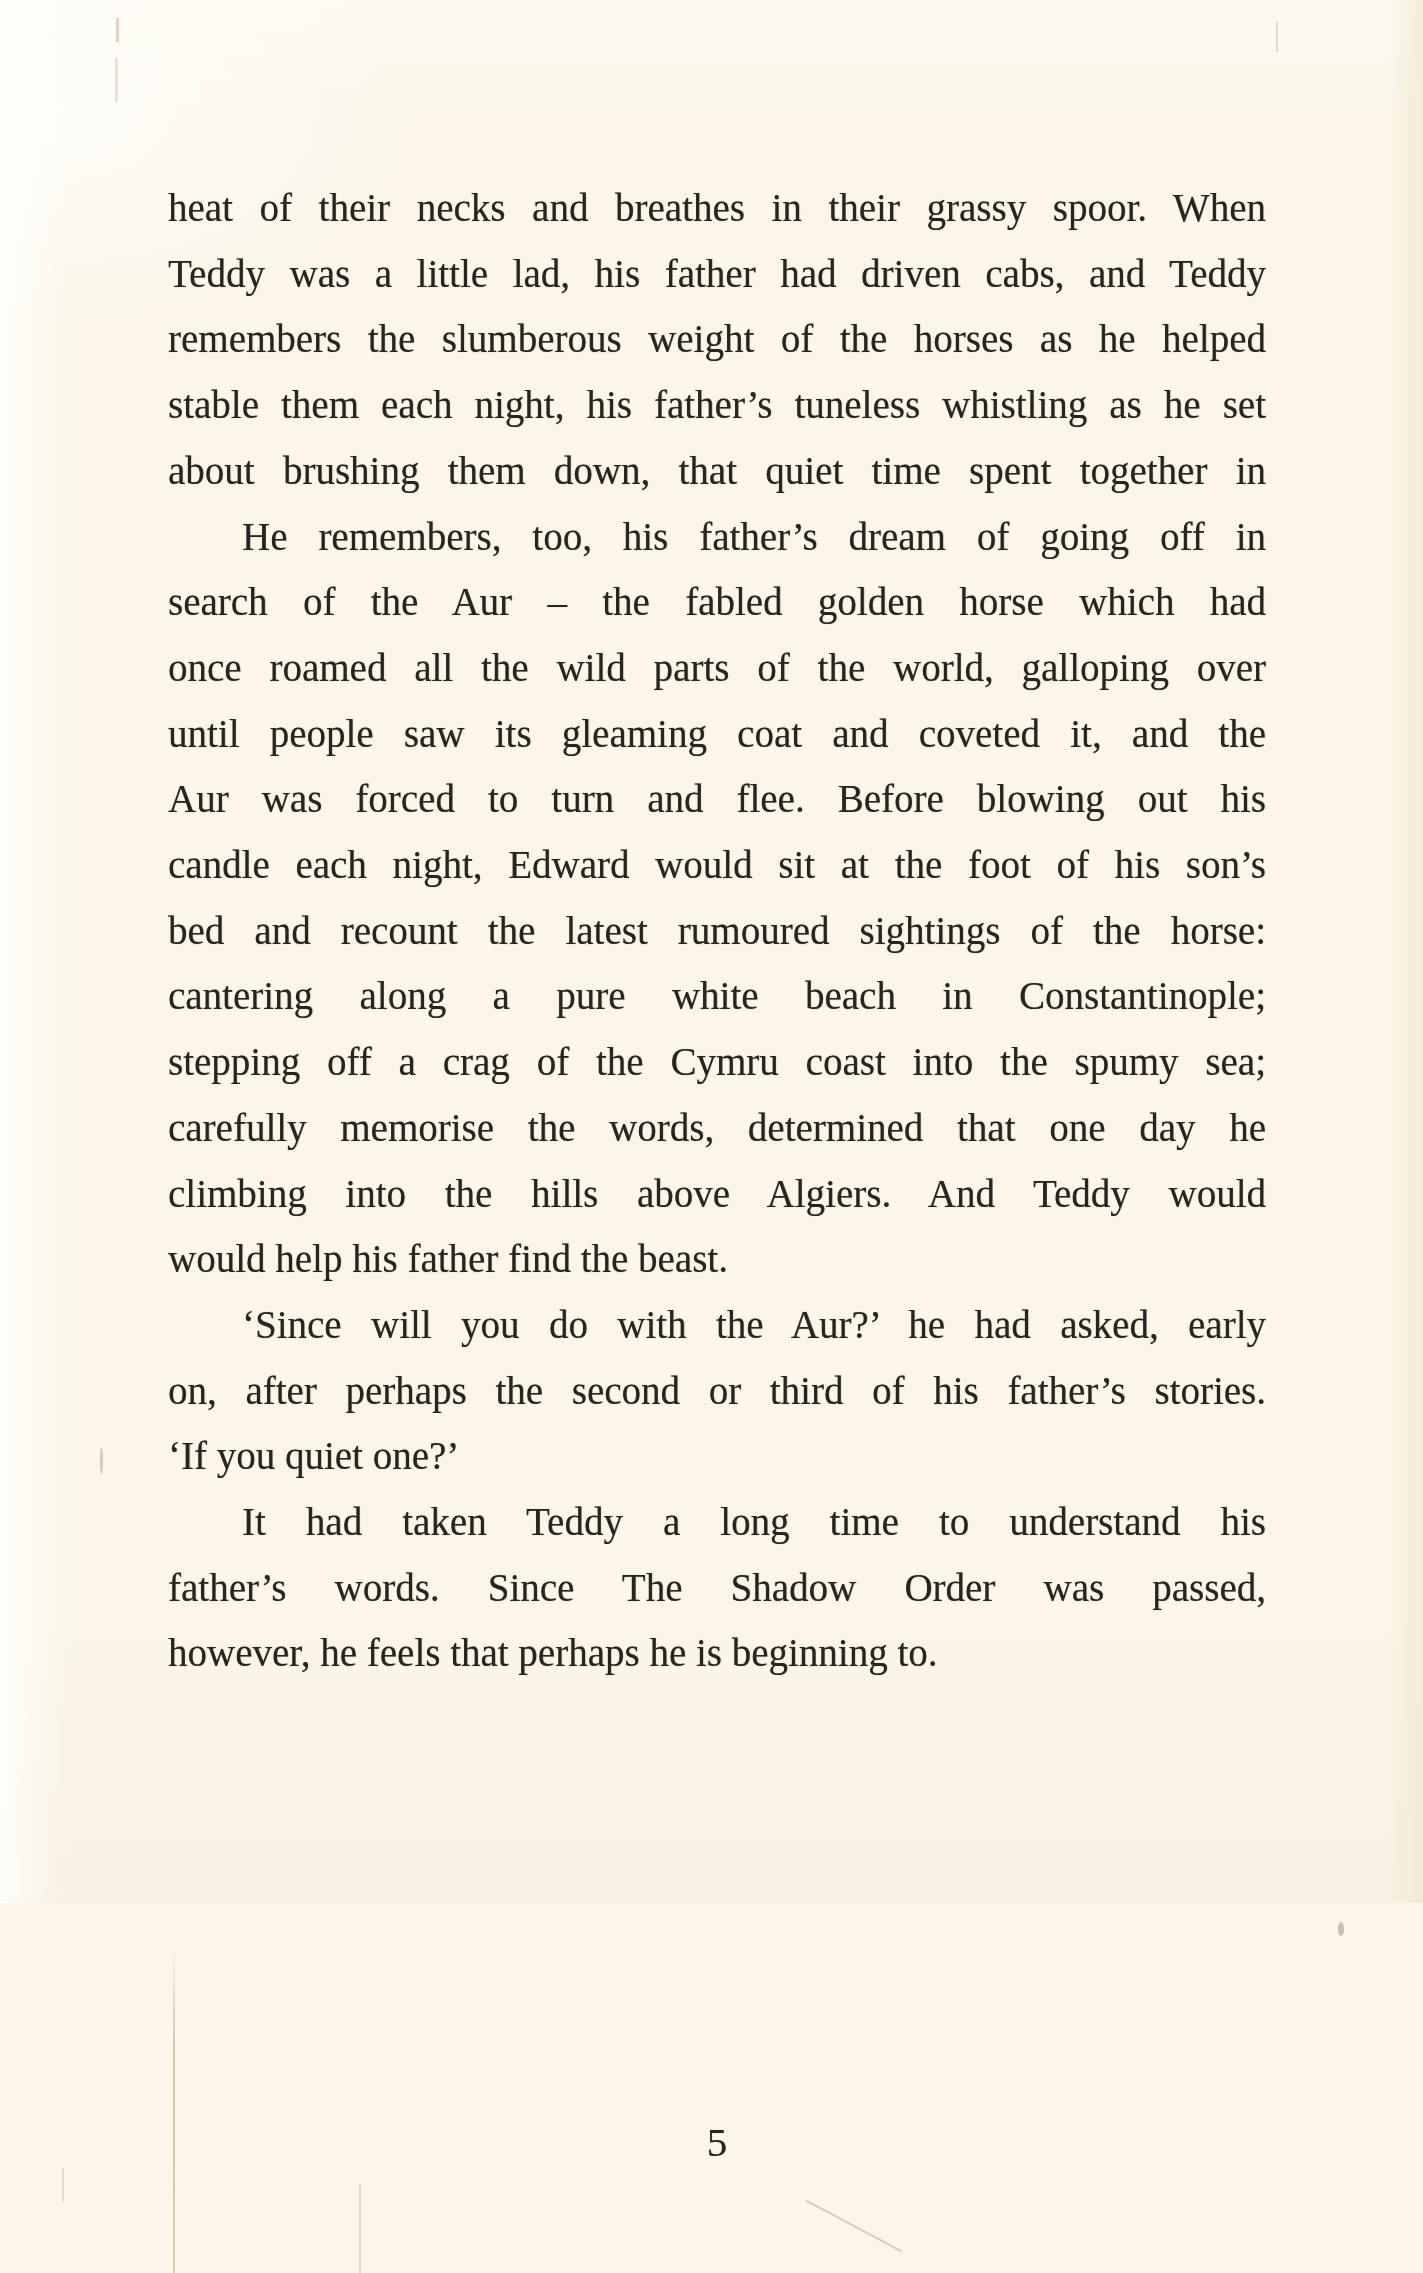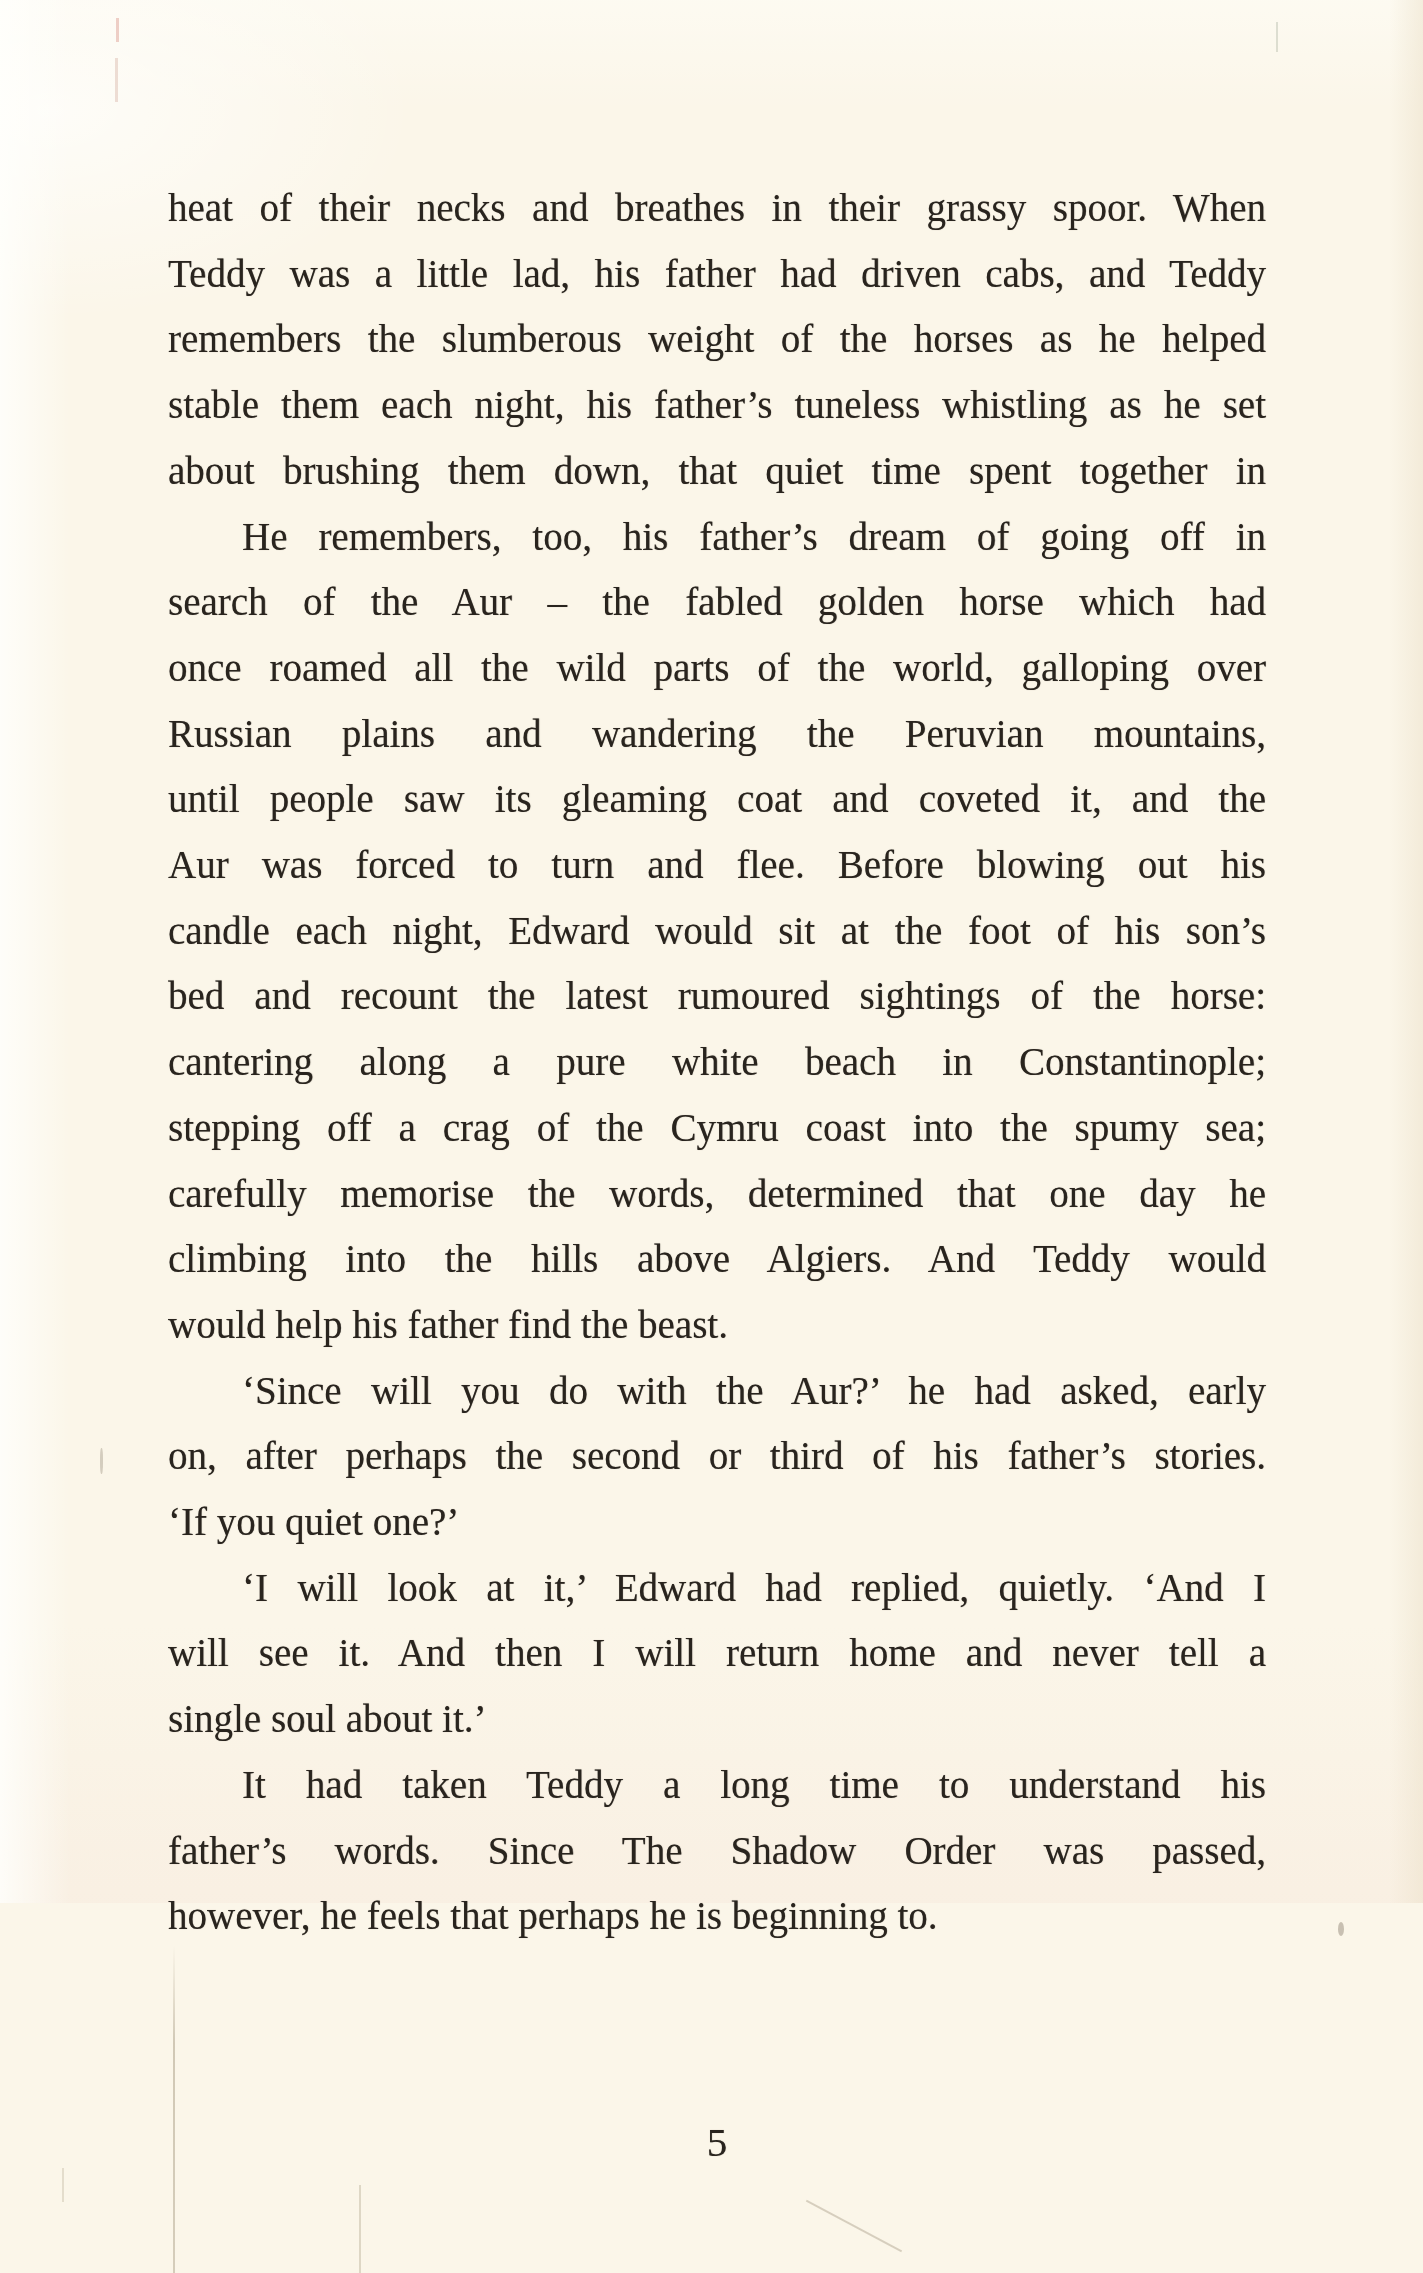--- a/index.html
+++ b/index.html
@@ -94,42 +94,36 @@
         <div class="line first">heat of their necks and breathes in their grassy spoor. When</div>
         <div class="line">Teddy was a little lad, his father had driven cabs, and Teddy</div>
         <div class="line">remembers the slumberous weight of the horses as he helped</div>
         <div class="line">stable them each night, his father’s tuneless whistling as he set</div>
         <div class="line">about brushing them down, that quiet time spent together in</div>
       </div>
       <div class="para indent">
         <div class="line first">He remembers, too, his father’s dream of going off in</div>
         <div class="line">search of the Aur – the fabled golden horse which had</div>
         <div class="line">once roamed all the wild parts of the world, galloping over</div>
-        <div class="line">Russian plains and wandering the Peruvian mountains,</div>
         <div class="line">until people saw its gleaming coat and coveted it, and the</div>
         <div class="line">Aur was forced to turn and flee. Before blowing out his</div>
         <div class="line">candle each night, Edward would sit at the foot of his son’s</div>
         <div class="line">bed and recount the latest rumoured sightings of the horse:</div>
         <div class="line">cantering along a pure white beach in Constantinople;</div>
         <div class="line">stepping off a crag of the Cymru coast into the spumy sea;</div>
         <div class="line">carefully memorise the words, determined that one day he</div>
         <div class="line">climbing into the hills above Algiers. And Teddy would</div>
         <div class="line last">would help his father find the beast.</div>
       </div>
       <div class="para indent">
         <div class="line first">‘Since will you do with the Aur?’ he had asked, early</div>
         <div class="line">on, after perhaps the second or third of his father’s stories.</div>
         <div class="line last">‘If you quiet one?’</div>
       </div>
       <div class="para indent">
-        <div class="line first">‘I will look at it,’ Edward had replied, quietly. ‘And I</div>
-        <div class="line">will see it. And then I will return home and never tell a</div>
-        <div class="line last">single soul about it.’</div>
-      </div>
-      <div class="para indent">
         <div class="line first">It had taken Teddy a long time to understand his</div>
         <div class="line">father’s words. Since The Shadow Order was passed,</div>
         <div class="line last">however, he feels that perhaps he is beginning to.</div>
       </div>
     </div>
 
   <div class="page-number">5</div>
 </div>
 
 </body></html>

